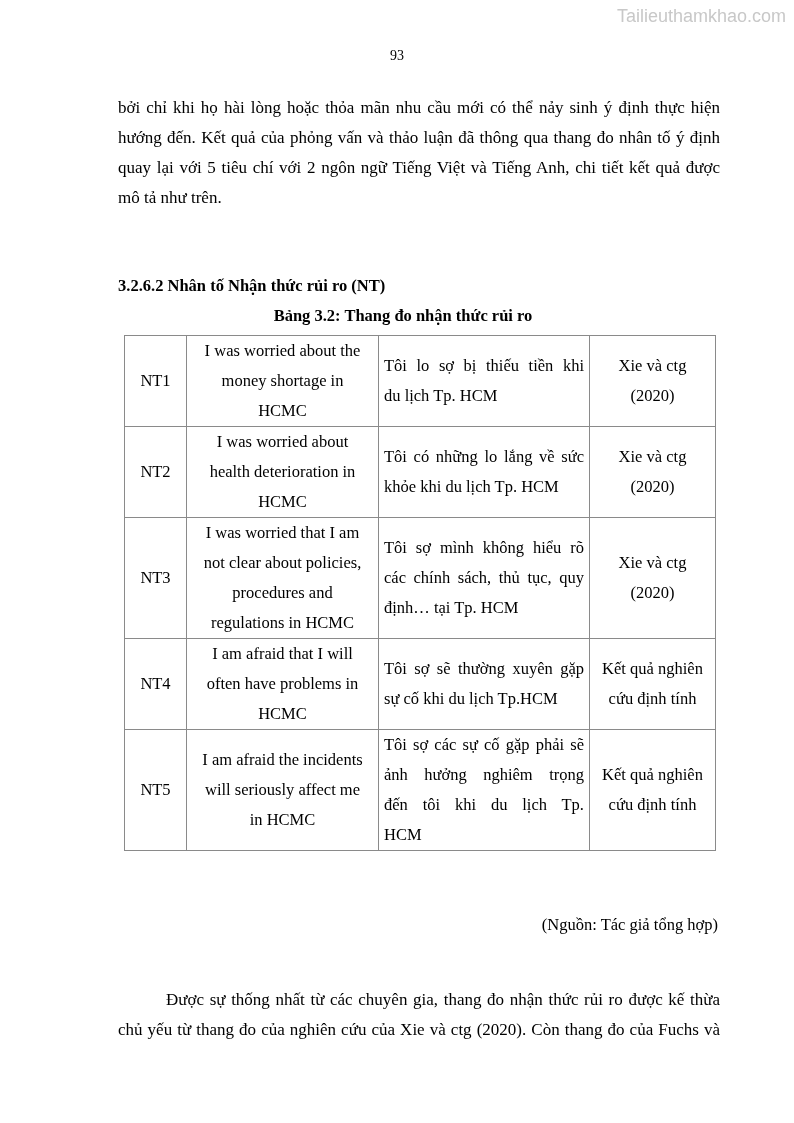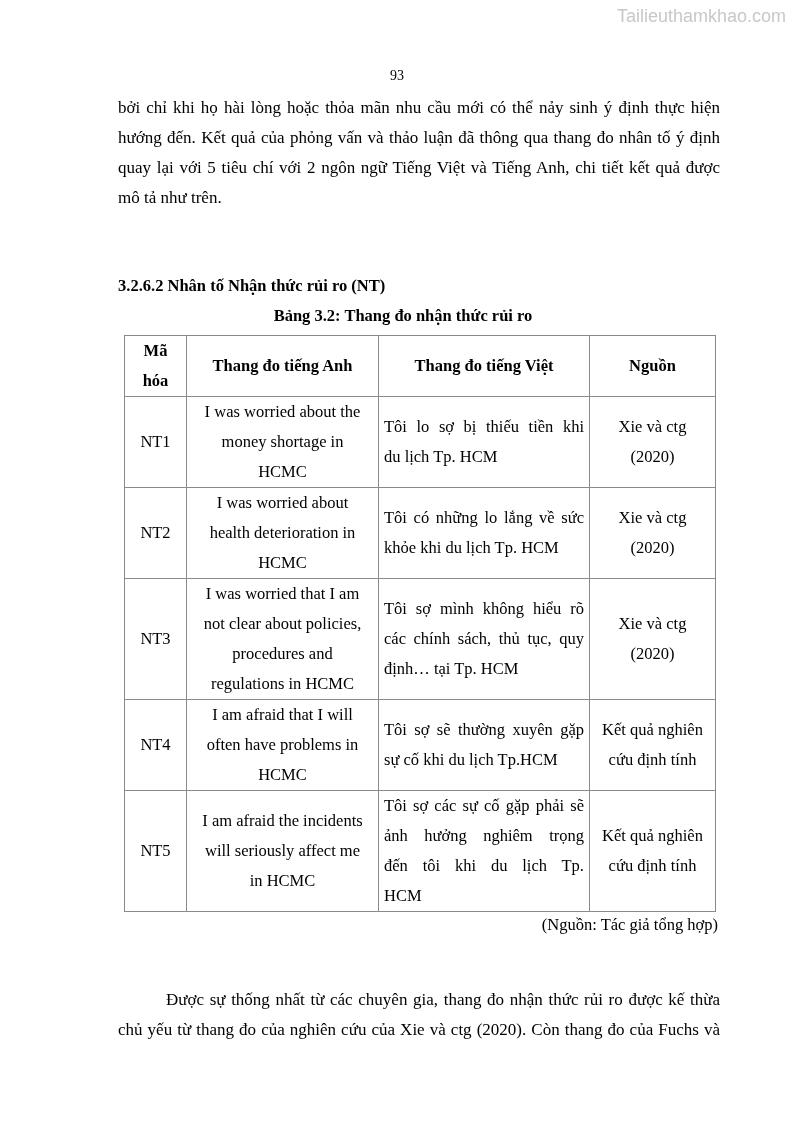--- a/index.html
+++ b/index.html
@@ -1,20 +1,20 @@
 <!DOCTYPE html>
 <html><head>
 <meta charset="utf-8">
 <style>
   html, body { margin: 0; padding: 0; background: #ffffff; }
   body { width: 794px; height: 1123px; position: relative; overflow: hidden;
          font-family: "Liberation Serif", "DejaVu Serif", serif; color: #000; }
   .watermark { position: absolute; top: 6px; right: 8px; font-family: "Liberation Sans", "DejaVu Sans", sans-serif;
                font-size: 18px; color: #c8c8c8; letter-spacing: 0px; }
-  .page-num { position: absolute; top: 48px; left: 0; width: 100%; text-align: center; font-size: 14px; margin-top: 20px; }
+  .page-num { position: absolute; top: 48px; left: 0; width: 100%; text-align: center; font-size: 14px; }
   .para { position: absolute; left: 118px; width: 602px; font-size: 17px; line-height: 30px; text-align: justify; }
   .para .line { display: block; text-align: justify; text-align-last: justify; white-space: nowrap; height: 30px; }
   .para .line.last { text-align-last: left; }
   .p1 { top: 93px; }
   .heading { position: absolute; left: 118px; top: 273px; font-size: 16.5px; font-weight: bold; line-height: 26px; }
   .caption { position: absolute; left: 0; width: 794px; top: 303px; text-align: center; font-size: 16.5px; font-weight: bold; line-height: 26px; margin-left: 6px; }
   table.scale { position: absolute; left: 124px; top: 335px; border-collapse: collapse; font-size: 16.5px; line-height: 30px; }
   table.scale td, table.scale th { border: 1px solid #8a8a8a; padding: 0 5px; vertical-align: middle; }
   table.scale th { font-weight: bold; text-align: center; height: 60px; }
   .c-code { width: 51px; text-align: center; }
@@ -39,29 +39,20 @@
   <span class="line">hướng đến. Kết quả của phỏng vấn và thảo luận đã thông qua thang đo nhân tố ý định</span>
   <span class="line">quay lại với 5 tiêu chí với 2 ngôn ngữ Tiếng Việt và Tiếng Anh, chi tiết kết quả được</span>
   <span class="line last">mô tả như trên.</span>
 </div>
 
 <div class="heading">3.2.6.2 Nhân tố Nhận thức rủi ro (NT)</div>
 <div class="caption">Bảng 3.2: Thang đo nhận thức rủi ro</div>
 
 <table class="scale">
   <tbody>
-      <tr>
-    <th class="c-code">
-      <span class="src-line">Mã</span>
-      <span class="src-line">hóa</span>
-    </th>
-    <th class="c-en">Thang đo tiếng Anh</th>
-    <th class="c-vi" style="text-align:center">Thang đo tiếng Việt</th>
-    <th class="c-src">Nguồn</th>
-  </tr>
 
   <tr style="height:91px">
     <td class="c-code">NT1</td>
     <td class="c-en">
       <span class="en-line">I was worried about the</span>
       <span class="en-line">money shortage in</span>
       <span class="en-line">HCMC</span>
     </td>
     <td class="c-vi">
       <span class="vi-line">Tôi lo sợ bị thiếu tiền khi</span>

